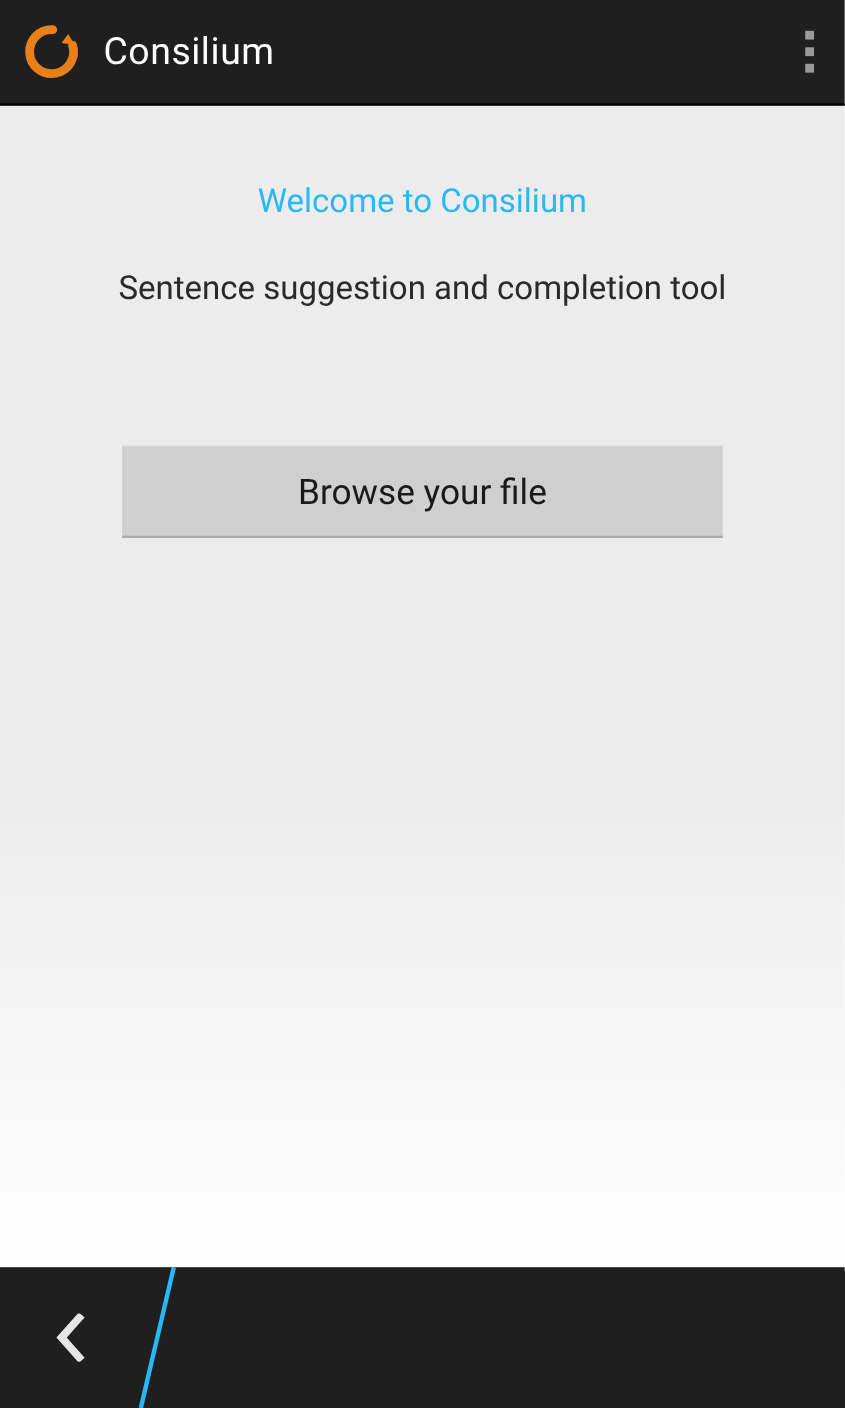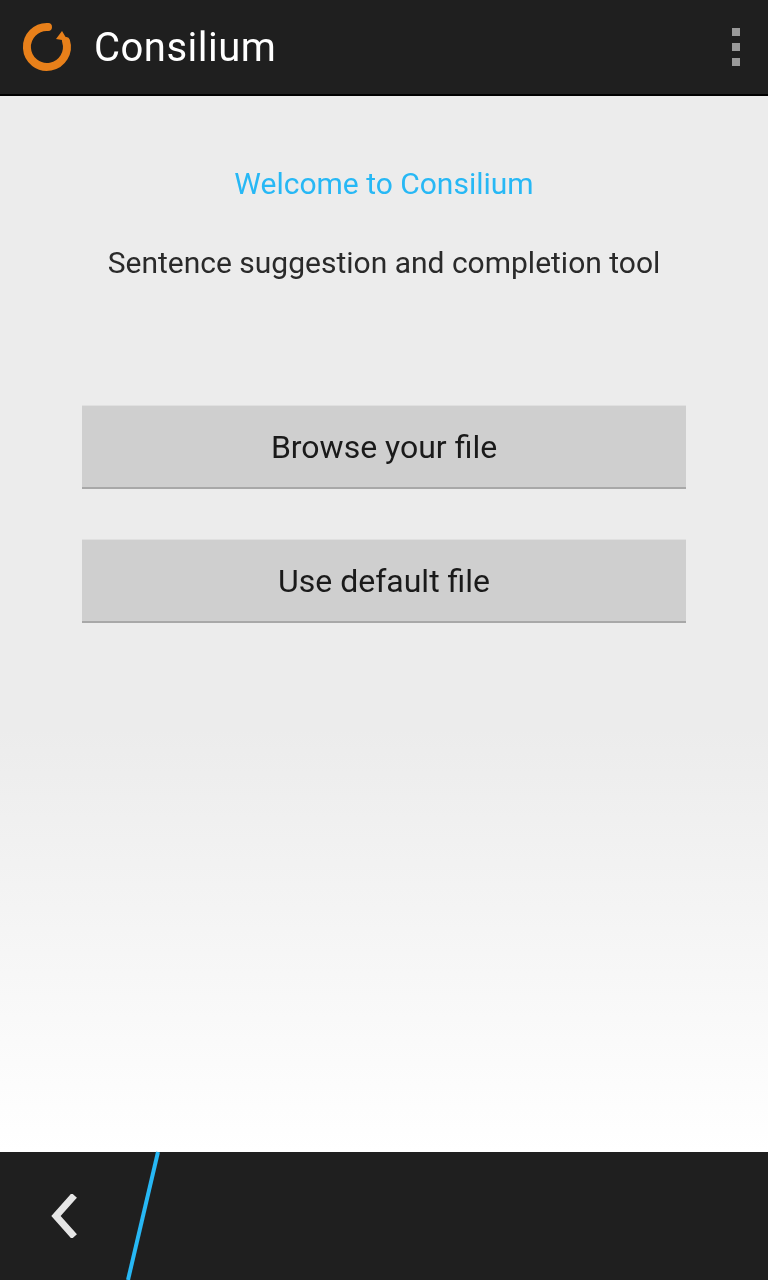--- a/index.html
+++ b/index.html
@@ -27,21 +27,21 @@
     .logo-icon {
       width: 56px;
       height: 56px;
       display: flex;
       align-items: center;
       justify-content: center;
       margin-right: 18px;
     }
     .app-title {
       color: #ffffff;
-      font-size: 40px;
+      font-size: 34px;
       font-weight: 400;
       letter-spacing: 0.5px;
     }
     .menu-icon {
       position: absolute;
       right: 28px;
       top: 50%;
       transform: translateY(-50%);
       display: flex;
       flex-direction: column;
@@ -65,23 +65,23 @@
       margin-bottom: 44px;
     }
     .subtitle {
       color: #2a2a2a;
       font-size: 30px;
       font-weight: 400;
       margin-bottom: 125px;
     }
     .btn {
       display: block;
-      width: 604px;
+      width: 546px;
       height: 84px;
-      margin: 0 auto 50px auto;
+      margin: 0 auto 80px auto;
       background: #cfcfcf;
       border: none;
       border-top: 1px solid #e0e0e0;
       border-bottom: 2px solid #a8a8a8;
       color: #1a1a1a;
       font-size: 32px;
       font-weight: 400;
       font-family: inherit;
       cursor: pointer;
     }
@@ -127,21 +127,20 @@
     <div class="menu-dot"></div>
     <div class="menu-dot"></div>
     <div class="menu-dot"></div>
   </div>
 </div>
 
 <div class="content">
   <div class="welcome-title">Welcome to Consilium</div>
   <div class="subtitle">Sentence suggestion and completion tool</div>
   <button class="btn">Browse your file</button>
-  <button class="btn">Use default file</button>
 </div>
 
 <div class="footer">
   <div class="back-btn">
     <svg width="28" height="44" viewBox="0 0 28 44">
       <path d="M 22 4 L 6 22 L 22 40" fill="none" stroke="#e6e6e6" stroke-width="7" stroke-linecap="square"></path>
     </svg>
   </div>
   <svg class="divider-line" width="80" height="128" viewBox="0 0 80 128">
     <line x1="30" y1="0" x2="0" y2="128" stroke="#27b8f5" stroke-width="4"></line>

